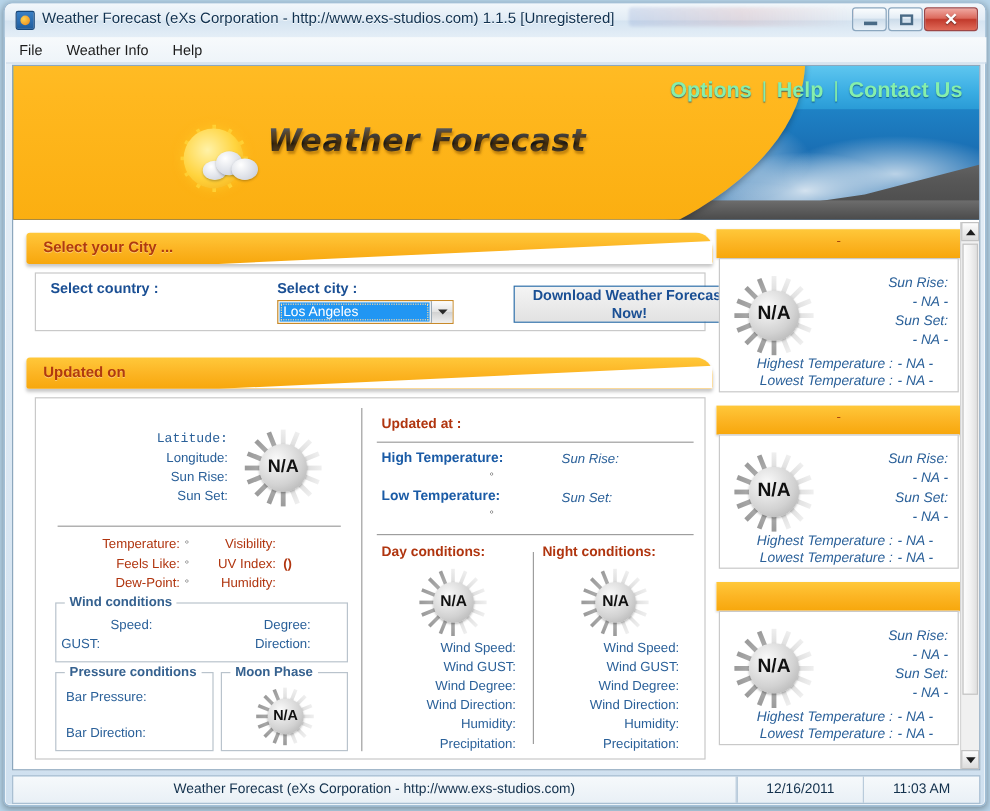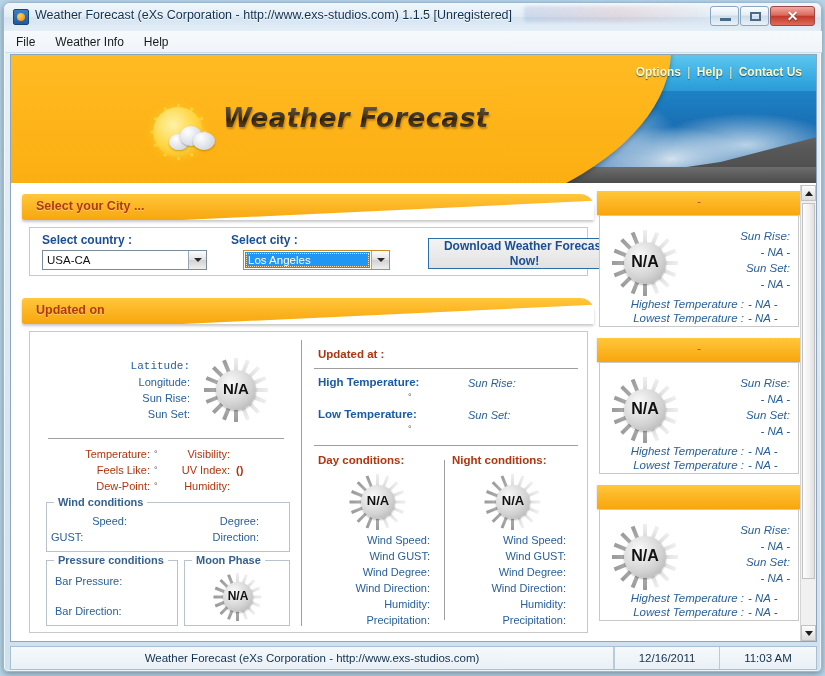--- a/index.html
+++ b/index.html
@@ -87,21 +87,21 @@
     background:radial-gradient(circle at 35% 30%,#ffffff,#d5d9e2 70%,#b9bfcb 100%);
     box-shadow:0 1px 2px rgba(0,0,0,.25);}
   .cloud-sm i:nth-child(1){left:0;top:9px;width:20px;height:16px;}
   .cloud-sm i:nth-child(2){left:11px;top:1px;width:22px;height:20px;}
   .cloud-sm i:nth-child(3){left:24px;top:7px;width:22px;height:18px;}
   .bn-title{position:absolute;left:212px;top:48px;font-size:26px;font-style:italic;font-weight:bold;
     font-family:"DejaVu Sans",sans-serif;letter-spacing:.5px;
     background:linear-gradient(180deg,#6e6e6e 0%,#2a2a2a 45%,#111 55%,#585858 100%);
     -webkit-background-clip:text;background-clip:text;color:transparent;
     text-shadow:1px 2px 2px rgba(120,70,0,.45);white-space:nowrap;}
-  .bn-links{position:absolute;right:14px;top:10px;font-size:12px;font-weight:bold;color:#fef9c3;
+  .bn-links{position:absolute;right:14px;top:10px;font-size:18px;font-weight:bold;color:#86efac;
     text-shadow:0 1px 1px rgba(0,60,110,.75);white-space:nowrap;text-align:center;}
   .bn-links span{cursor:pointer;}
   .bn-links .sep{padding:0 3px;font-weight:normal;}
 
   
   .sec-head{position:absolute;height:26px;}
   .sec-head .bar{position:absolute;left:0;top:0;width:100%;height:100%;
     background:linear-gradient(180deg,#ffc83a 0%,#fcb524 50%,#f7a70c 100%);
     border-radius:3px 14px 2px 2px;box-shadow:0 2px 3px rgba(0,0,0,.22);}
   .sec-head .wedge{position:absolute;right:0;bottom:0;width:72%;height:100%;
@@ -114,21 +114,21 @@
   
   .lbl-blue{font-size:12px;font-weight:bold;color:#1a4f94;}
   .combo{position:absolute;height:20px;border:1px solid #7a8c99;background:#fff;box-sizing:border-box;
     display:flex;align-items:center;}
   .combo .val{flex:1;font-size:11.5px;color:#111;padding-left:4px;white-space:nowrap;overflow:hidden;}
   .combo .arrow{width:17px;height:18px;margin:0 0 0 0;border-left:1px solid #9aa8b4;
     background:linear-gradient(180deg,#fdfdfd,#e3e3e3 48%,#d2d2d2 52%,#efefef);
     display:flex;align-items:center;justify-content:center;}
   .combo .arrow b{display:block;width:0;height:0;border-left:4px solid transparent;border-right:4px solid transparent;
     border-top:4px solid #2a2a2a;}
-  .combo.focused{border:1px solid #c88a2a;margin-left:12px;}
+  .combo.focused{border:1px solid #c88a2a;}
   .combo.focused .val{background:#2196f3;color:#fff;outline:1px dotted #ffd9a0;outline-offset:-2px;margin:1px;
     padding-left:3px;line-height:16px;height:16px;}
   .btn-dl{position:absolute;border:1px solid #2d6ea8;background:linear-gradient(180deg,#f4f4f4,#e2e2e2);
     box-sizing:border-box;display:flex;align-items:center;justify-content:center;text-align:center;
     font-size:12px;font-weight:bold;color:#1a4f94;line-height:15px;cursor:pointer;margin-left:40px;}
 
   
   .na{position:relative;}
   .na .disc{position:absolute;border-radius:50%;
     background:radial-gradient(circle at 36% 32%,#fafafa,#d2d2d2 58%,#a8a8a8 100%);
@@ -245,26 +245,20 @@
     </div>
 
     <div class="sec-head" style="left:11px;top:139px;width:572px;">
       <div class="bar"></div>
       <div class="wedge"></div>
       <div class="txt">Select your City ...</div>
     </div>
 
     <div class="panel" style="left:18px;top:172px;width:559px;height:49px;">
       <div class="lbl-blue" style="position:absolute;left:12px;top:5px;">Select country :</div>
-      <div class="combo" style="left:12px;top:22px;width:165px;">
-        <div class="val">USA-CA</div>
-        <div class="arrow">
-            <b></b>
-          </div>
-      </div>
 
       <div class="lbl-blue" style="position:absolute;left:201px;top:5px;">Select city :</div>
       <div class="combo focused" style="left:201px;top:22px;width:147px;">
         <div class="val">Los Angeles</div>
         <div class="arrow">
             <b></b>
           </div>
       </div>
 
       <div class="btn-dl" style="left:358px;top:10px;width:193px;height:31px;">Download Weather Forecast Now!</div>

